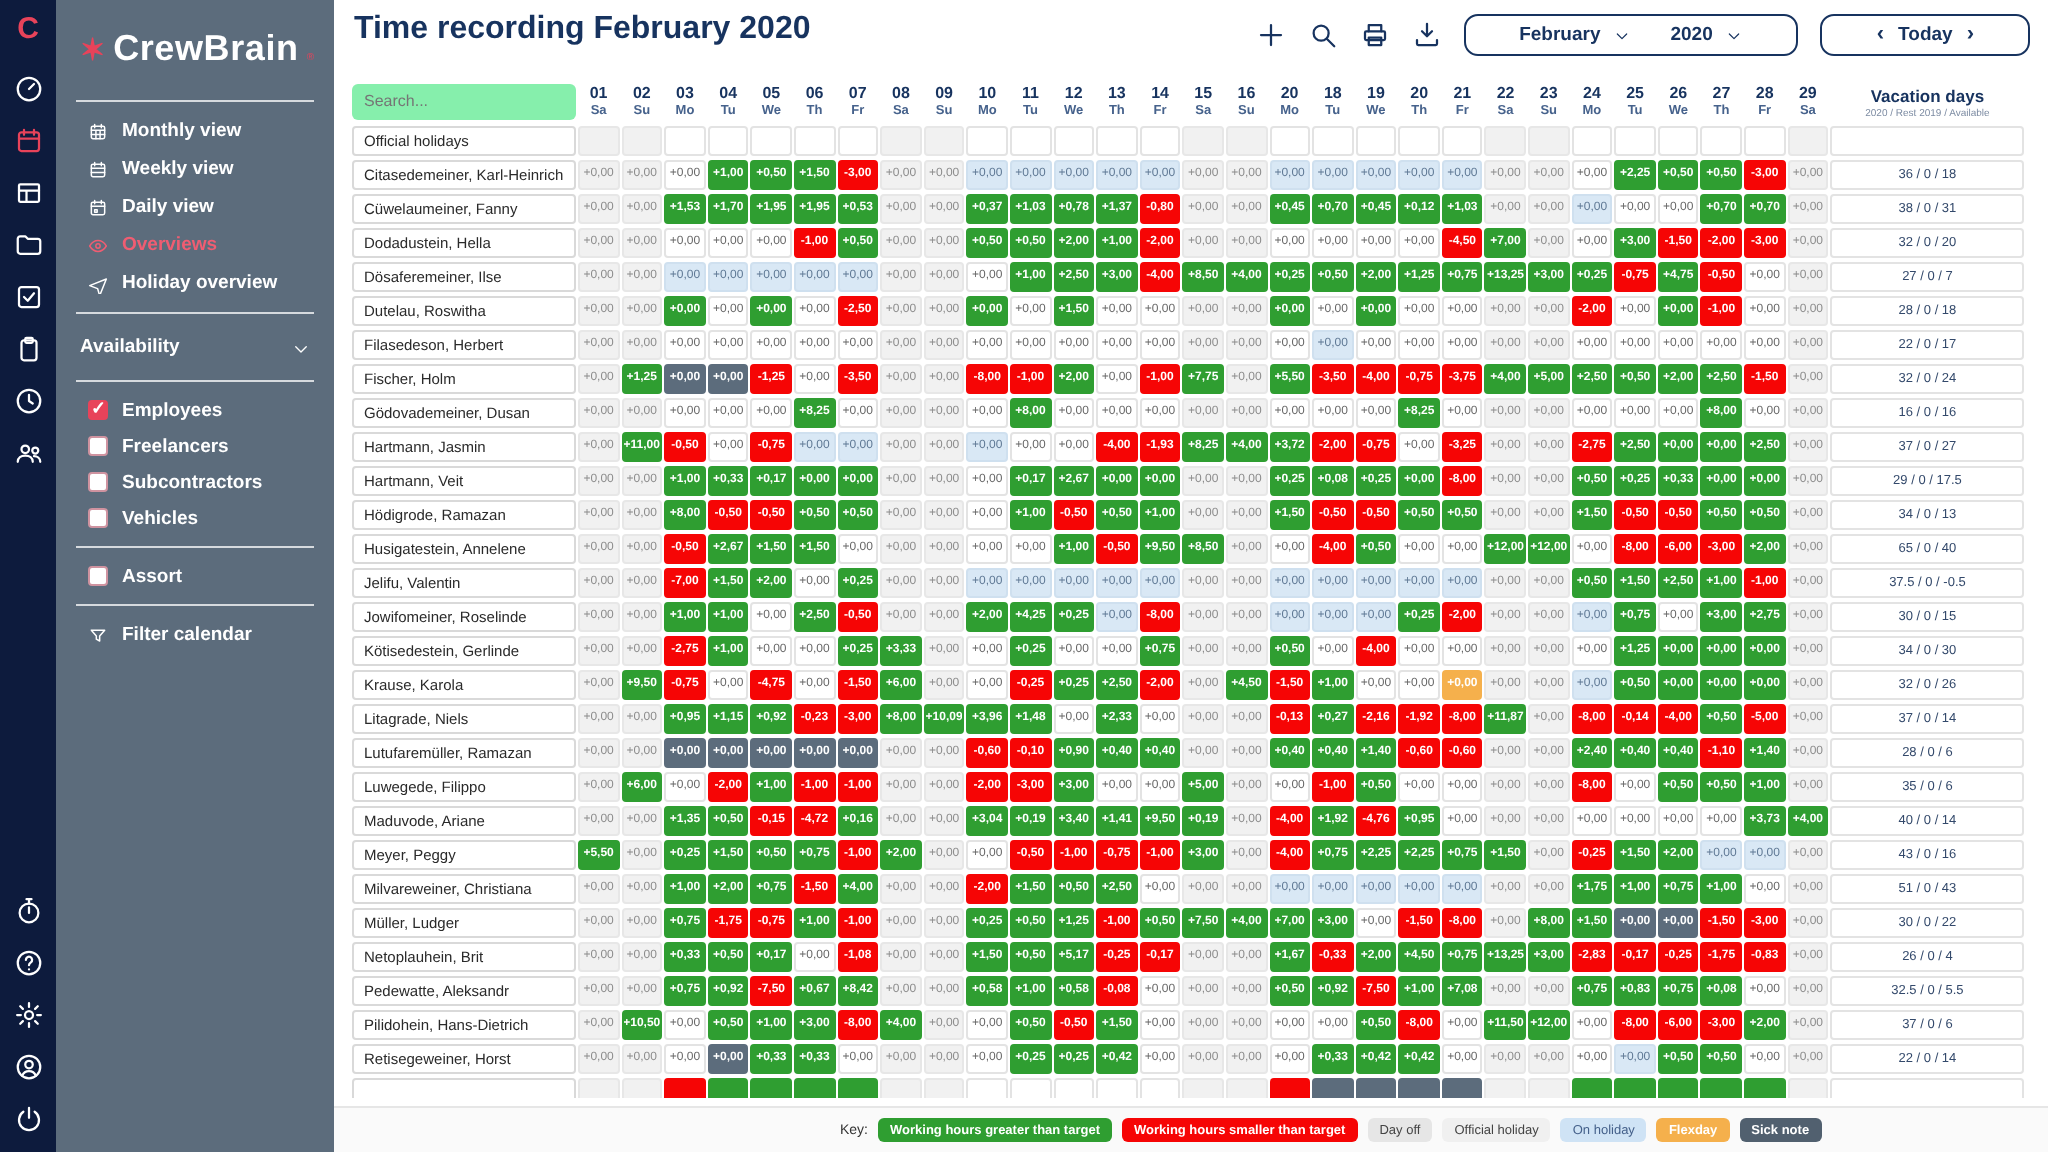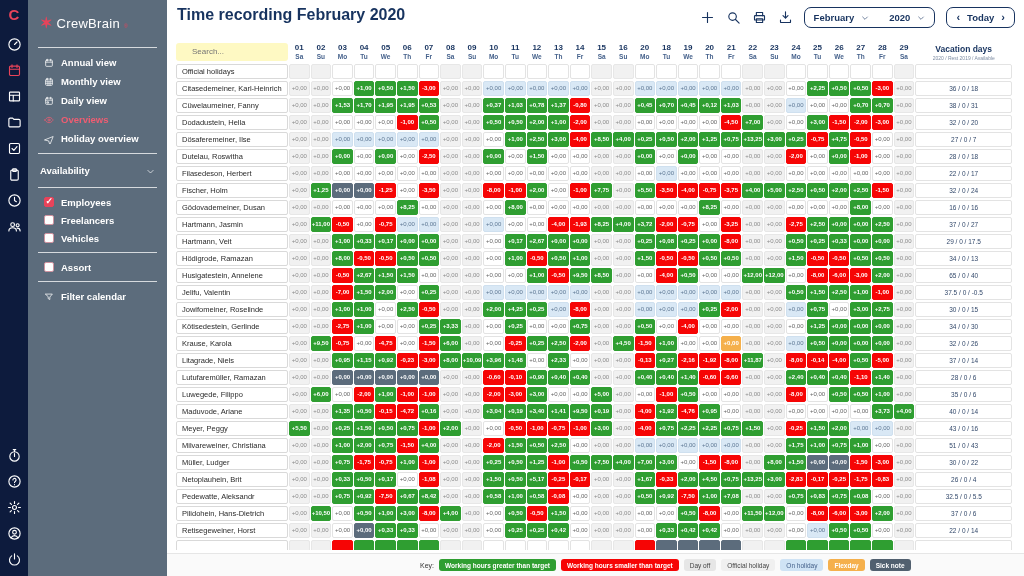--- a/index.html
+++ b/index.html
@@ -14,52 +14,52 @@
   .rail .ricon svg{width:15px;height:15px;display:block}
   .rail .logo-c{color:#e8435a;font-weight:bold;font-size:15px;margin:2px 0 8px}
   .rail .active{color:#e8435a}
   .rail .spacer{flex:1}
 
   
   .sidebar{position:absolute;left:28px;top:0;width:139px;height:576px;background:#5c6c7c;
            color:#fff;box-sizing:border-box;font-size:9.5px}
   .logo{display:flex;align-items:baseline;gap:4px;padding:14px 10px 10px 12px}
   .logo-star{color:#e8435a;font-size:15px;font-weight:bold}
-  .logo-text{font-size:13px;font-weight:normal;letter-spacing:.3px}
+  .logo-text{font-size:18px;font-weight:bold;letter-spacing:.3px}
   .logo-reg{color:#e8435a;font-size:5px;vertical-align:super}
   .sdiv{border:none;border-top:1px solid rgba(255,255,255,.75);margin:5px 10px}
   .sitem{display:flex;align-items:center;gap:7px;padding:4px 10px 4px 16px;font-weight:bold;cursor:pointer}
   .sitem svg{width:10px;height:10px;flex:none}
   .sitem.active{color:#ef5d72}
   .avail{display:flex;align-items:flex-end;justify-content:space-between;padding:6px 12px 6px 12px;font-weight:bold}
   .avail svg{width:9px;height:9px}
   .fitem{display:flex;align-items:center;gap:7px;padding:3.5px 10px 3.5px 16px;font-weight:bold;cursor:pointer}
   .chk{width:10px;height:10px;border:1.5px solid #cf93a0;border-radius:2px;background:#fff;
        box-sizing:border-box;flex:none;position:relative}
   .chk.on{background:#e8435a;border-color:#e8435a}
   .chk.on::after{content:"✓";position:absolute;left:0.5px;top:-2.5px;color:#fff;font-size:9px}
 
   
   .title{position:absolute;left:177px;top:6px;font-size:16px;font-weight:bold;color:#17335f}
   .controls{position:absolute;right:9px;top:7px;display:flex;align-items:center;gap:11px;color:#17335f}
   .cicon{width:15px;height:15px;cursor:pointer}
   .cicon svg{width:15px;height:15px;display:block}
   .pill{display:flex;align-items:center;border:1.5px solid #17335f;border-radius:7px;
-        padding:4px 9px;gap:7px;font-size:9.5px;font-weight:bold;cursor:pointer;background:#fff}
+        padding:4px 27px;gap:7px;font-size:9.5px;font-weight:bold;cursor:pointer;background:#fff}
   .pill svg{width:8px;height:8px}
   .pill .sep{width:6px}
   .navbtn{font-size:11px;font-weight:bold;cursor:pointer;line-height:1}
 
   
   .grid{position:absolute;left:176px;top:40px;width:838px}
   .grow{display:grid;grid-template-columns:112px repeat(29,20.6px) 97px;column-gap:1px}
   .ghead{margin-bottom:3px;align-items:end}
   .searchwrap{align-self:center}
-  .search{width:100%;height:18px;background:#fef9c3;border:none;border-radius:3px;
-          font-size:8px;padding:0 16px;color:#777;box-sizing:border-box;font-family:"Liberation Sans",sans-serif}
+  .search{width:100%;height:18px;background:#86efac;border:none;border-radius:3px;
+          font-size:8px;padding:0 6px;color:#777;box-sizing:border-box;font-family:"Liberation Sans",sans-serif}
   .dhead{text-align:center;padding-bottom:1px}
   .dnum{font-size:8px;font-weight:bold;color:#17335f}
   .ddow{font-size:6.5px;font-weight:bold;color:#46628c;margin-top:1px}
   .vhead{text-align:center}
   .vtitle{font-size:8.5px;font-weight:bold;color:#17335f}
   .vsub{font-size:5px;color:#7d8ca3;margin-top:1px}
 
   .gbody{height:486px;overflow:hidden}
   .grow.r{margin-bottom:2px}
   .cell{height:15px;display:flex;align-items:center;justify-content:center;
@@ -180,30 +180,30 @@
 <div class="sidebar">
   <div class="logo">
     <span class="logo-star">✶</span>
     <span class="logo-text">CrewBrain</span>
     <span class="logo-reg">®</span>
   </div>
   <hr class="sdiv">
   <div class="sitem">
     <svg class="ic" viewBox="0 0 24 24">
         <rect x="4" y="5" width="16" height="15" rx="2"></rect>
-        <path d="M8 3v4M16 3v4M4 10h16"></path>
-      </svg>
-    <span>Annual view</span>
+        <path d="M8 3v4M16 3v4M4 10h16M9.5 10v10M14.5 10v10M4 15h16"></path>
+      </svg>
+    <span>Monthly view</span>
   </div>
   <div class="sitem">
     <svg class="ic" viewBox="0 0 24 24">
         <rect x="4" y="5" width="16" height="15" rx="2"></rect>
-        <path d="M8 3v4M16 3v4M4 10h16M9.5 10v10M14.5 10v10M4 15h16"></path>
-      </svg>
-    <span>Monthly view</span>
+        <path d="M8 3v4M16 3v4M4 10h16M4 15h16"></path>
+      </svg>
+    <span>Weekly view</span>
   </div>
   <div class="sitem">
     <svg class="ic" viewBox="0 0 24 24">
         <rect x="4" y="5" width="16" height="15" rx="2"></rect>
         <path d="M8 3v4M16 3v4M4 10h16M8 14h3v3H8z"></path>
       </svg>
     <span>Daily view</span>
   </div>
   <div class="sitem active">
     <svg class="ic" viewBox="0 0 24 24">
@@ -226,20 +226,24 @@
       </svg>
   </div>
   <hr class="sdiv">
   <div class="fitem">
     <span class="chk on"></span>
     <span>Employees</span>
   </div>
   <div class="fitem">
     <span class="chk"></span>
     <span>Freelancers</span>
+  </div>
+  <div class="fitem">
+    <span class="chk"></span>
+    <span>Subcontractors</span>
   </div>
   <div class="fitem">
     <span class="chk"></span>
     <span>Vehicles</span>
   </div>
   <hr class="sdiv">
   <div class="fitem">
     <span class="chk"></span>
     <span>Assort</span>
   </div>

